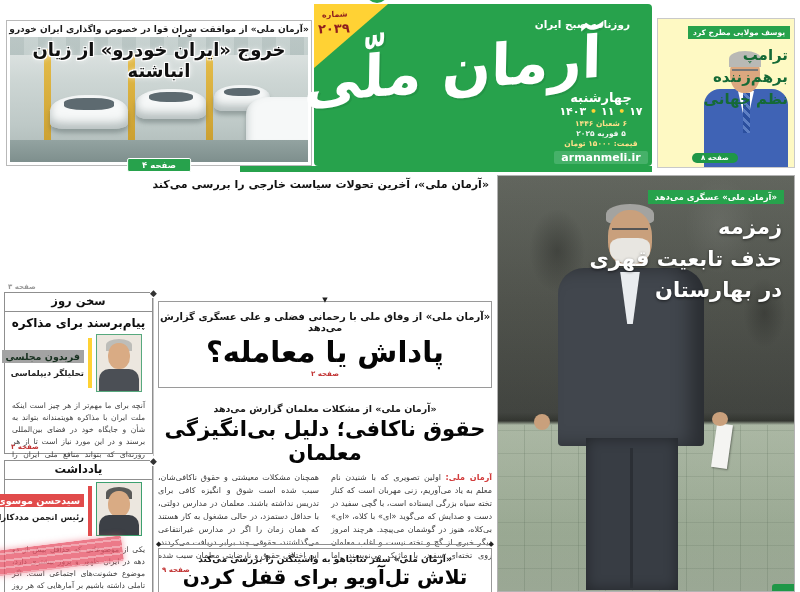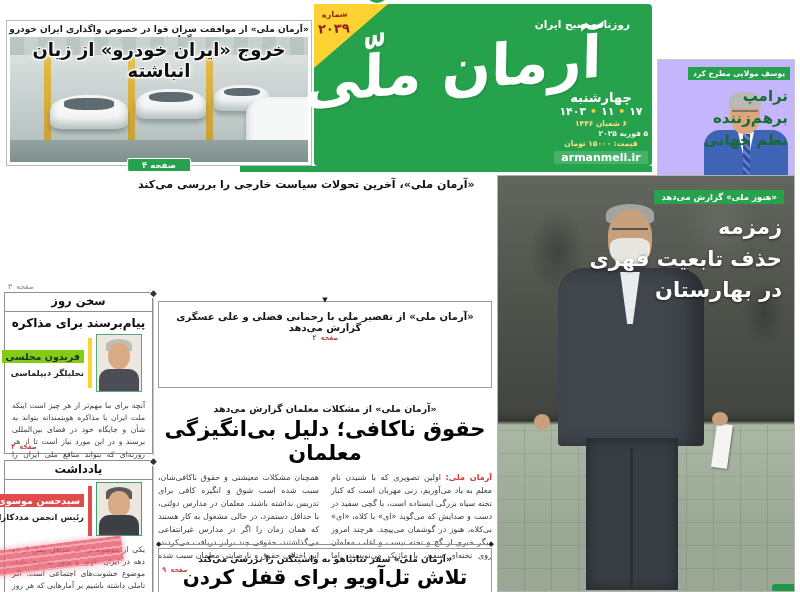--- a/index.html
+++ b/index.html
@@ -44,51 +44,51 @@
     border:3px solid #27a24c;border-top:none;border-radius:0 0 12px 12px;}
   .logo-accent:after{content:"";position:absolute;left:7px;top:-7px;width:4px;height:4px;border-radius:50%;
     background:#27a24c;box-shadow:-6px 2px 0 #27a24c,6px 2px 0 #27a24c;}
   .dateblock{position:absolute;right:4px;bottom:18px;width:94px;text-align:center;color:#fff;}
   .dateblock .weekday{font-size:13px;font-weight:900;}
   .dateblock .dfa{font-size:11px;font-weight:900;color:#fff;}
   .dateblock .dfa .dot{color:#ffd234;}
   .dateblock .small{font-size:7.5px;font-weight:bold;margin-top:1px;}
   .dateblock .hijri,.dateblock .price{color:#ffe globe;}
   .dateblock .hijri,.dateblock .price{color:#ffe08a;}
-  .dateblock .greg{color:#f2f7f3;text-align:right;}
+  .dateblock .greg{color:#f2f7f3;}
   .siteband{position:absolute;right:4px;bottom:2px;width:94px;background:#46b169;
     color:#fff;font-size:11px;font-weight:bold;text-align:center;direction:ltr;border-radius:2px;}
   
-  .molaei-card{position:absolute;left:657px;top:18px;width:138px;height:150px;background:#c4b5fd;border:1px solid #c9c9c9;overflow:hidden;margin-top:41px;}
+  .molaei-card{position:absolute;left:657px;top:18px;width:138px;height:150px;background:#fef9c3;border:1px solid #c9c9c9;overflow:hidden;}
   .molaei-kicker{position:absolute;top:7px;right:4px;background:#27a24c;color:#fff;
     font-size:7.5px;font-weight:bold;padding:2px 5px;white-space:nowrap;}
   .molaei-headline{position:absolute;top:26px;right:6px;text-align:right;color:#156a36;
     font-size:15px;font-weight:900;line-height:1.45;}
   .molaei-fig{position:absolute;right:2px;left:38px;bottom:0;top:30px;}
   .m-head{position:absolute;left:34px;top:6px;width:30px;height:38px;background:#dba77f;border-radius:46%;}
   .m-hair{position:absolute;left:33px;top:2px;width:32px;height:16px;background:#b9b9b5;border-radius:50% 50% 0 0;}
   .m-glass{position:absolute;left:36px;top:20px;width:26px;height:6px;border-top:2px solid #777;}
   .m-suit{position:absolute;left:8px;top:40px;width:84px;height:82px;background:#3f63b5;
     border-radius:16px 16px 0 0;}
   .m-shirt{position:absolute;left:42px;top:42px;width:16px;height:36px;background:#fff;
     clip-path:polygon(0 0,100% 0,50% 100%);}
   .m-tie{position:absolute;left:47px;top:44px;width:7px;height:40px;background:repeating-linear-gradient(45deg,#2b4f9e 0 3px,#5d7fc4 3px 6px);}
   .molaei-badge{position:absolute;bottom:4px;left:34px;background:#1f9747;color:#fff;
     font-size:7px;font-weight:bold;padding:1px 9px;border-radius:7px;}
   
   .green-strip{position:absolute;left:240px;top:166px;width:412px;height:6px;background:#27a24c;}
   
-  .main-story{position:absolute;left:138px;top:178px;width:342px;text-align:left;}
+  .main-story{position:absolute;left:147px;top:178px;width:342px;text-align:right;}
   .main-kicker{font-size:11px;font-weight:bold;color:#111;}
   .main-headline{font-size:36px;font-weight:900;color:#050505;letter-spacing:-1px;margin-top:4px;white-space:nowrap;}
   .main-standfirst{font-size:12.5px;font-weight:bold;color:#222;margin-top:10px;}
   .sq{display:inline-block;width:8px;height:8px;background:#27a24c;margin-left:5px;border:1px solid #157a3b;}
   
   .vrule{position:absolute;left:153px;top:296px;width:1px;height:296px;background:#c7c7c7;}
-  .tiny-ref{font-size:7px;color:#999;font-weight:bold;font-family:Liberation Mono, monospace;}
+  .tiny-ref{font-size:7px;color:#999;font-weight:bold;}
   .tiny-ref.red{color:#c23434;}
   .topref{position:absolute;left:8px;top:283px;}
   
   .reward-box{position:absolute;left:158px;top:301px;width:334px;height:87px;border:1px solid #9a9a9a;text-align:center;}
   .reward-box .marker{position:absolute;top:-6px;left:50%;transform:translateX(-50%);font-size:7px;color:#222;}
   .reward-kicker{margin-top:9px;font-size:10px;font-weight:bold;color:#161616;}
   .reward-headline{font-size:29px;font-weight:900;color:#050505;margin-top:2px;letter-spacing:-.5px;}
   .reward-ref{margin-top:1px;}
   
   .teachers{position:absolute;left:158px;top:393px;width:334px;text-align:center;margin-top:10px;}
@@ -234,21 +234,22 @@
 
   <div class="main-story">
     <div class="main-kicker">«آرمان ملی»، آخرین تحولات سیاست خارجی را بررسی می‌کند</div>
   </div>
 
   <div class="vrule"></div>
   <div class="tiny-ref topref">صفحه ۳</div>
 
   <div class="reward-box">
     <div class="marker">▼</div>
-    <div class="reward-kicker">«آرمان ملی» از تقصیر ملی با رحمانی فضلی و علی عسگری گزارش می‌دهد</div>
+    <div class="reward-kicker">«آرمان ملی» از وفاق ملی با رحمانی فضلی و علی عسگری گزارش می‌دهد</div>
+    <div class="reward-headline">پاداش یا معامله؟</div>
     <div class="reward-ref tiny-ref red">صفحه ۲</div>
   </div>
 
   <div class="teachers">
     <div class="teachers-kicker">«آرمان ملی» از مشکلات معلمان گزارش می‌دهد</div>
     <div class="teachers-headline">حقوق ناکافی؛ دلیل بی‌انگیزگی معلمان</div>
     <div class="teachers-body"><span class="lead-red">آرمان ملی:</span><span> اولین تصویری که با شنیدن نام معلم به یاد می‌آوریم، زنی مهربان است که کنار تخته سیاه بزرگی ایستاده است، با گچی سفید در دست و صدایش که می‌گوید «ای» با کلاه، «ای» بی‌کلاه، هنوز در گوشمان می‌پیچد. هرچند امروز دیگر خبری از گچ و تخته نیست و اغلب معلمان روی تخته‌ای سفید، با ماژیک می‌نویسند. اما همچنان مشکلات معیشتی و حقوق ناکافی‌شان، سبب شده است شوق و انگیزه کافی برای تدریس نداشته باشند. معلمان در مدارس دولتی، با حداقل دستمزد، در حالی مشغول به کار هستند که همان زمان را اگر در مدارس غیرانتفاعی می‌گذاشتند، حقوقی چند برابر دریافت می‌کردند. این اختلاف حقوق و نارضایتی معلمان سبب شده است که سیستم آموزشی در مدارس دولتی، از آن کیفیتی که باید، برخوردار نباشد. در این میان نمی‌توان تقصیر را به گردن معلمان انداخت.</span></div>
     <div class="tiny-ref red teachers-ref">صفحه ۹</div>
   </div>
 
@@ -268,40 +269,40 @@
     <div class="z-suit"></div>
     <div class="z-shirt"></div>
     <div class="z-legs"></div>
     <div class="z-hair"></div>
     <div class="z-head"></div>
     <div class="z-glass"></div>
     <div class="z-beard"></div>
     <div class="z-hand"></div>
     <div class="z-paper"></div>
     <div class="z-hand2"></div>
-    <div class="z-kicker">«هنوز ملی» گزارش می‌دهد</div>
+    <div class="z-kicker">«آرمان ملی» عسگری می‌دهد</div>
     <div class="z-headline">
       <div class="l1">زمزمه</div>
       <div class="l2">حذف تابعیت قهری</div>
       <div class="l3">در بهارستان</div>
     </div>
     <div class="z-corner"></div>
   </div>
 
   <div class="sidebox speech-box">
     <div class="hdr"><span class="dia">◆</span><span>سخن روز</span></div>
     <div class="title">پیام‌برسند برای مذاکره</div>
     <div class="authorrow">
       <div class="photo">
         <div class="ph-hair" style="background:#bdbdb9;"></div>
         <div class="ph-head"></div>
         <div class="ph-suit" style="background:#4b4f55;"></div>
       </div>
       <div class="ybar" style="background:#ffd234;"></div>
-      <div class="aname" style="background:#84cc16;color:#17301f;">فریدون مجلسی</div>
+      <div class="aname" style="background:#a3a3a3;color:#17301f;">فریدون مجلسی</div>
       <div class="arole">تحلیلگر دیپلماسی</div>
     </div>
     <div class="sidebody">آنچه برای ما مهم‌تر از هر چیز است اینکه ملت ایران با مذاکره هویتمندانه بتواند به شأن و جایگاه خود در فضای بین‌المللی برسند و در این مورد نیاز است تا از هر روزنه‌ای که بتواند منافع ملی ایران را تامین کند استفاده کنیم. توجه داشته باشید...</div>
     <div class="tiny-ref red speech-ref">صفحه ۲</div>
   </div>
 
   <div class="sidebox note-box">
     <div class="hdr"><span class="dia">◆</span><span>یادداشت</span></div>
     <div class="authorrow" style="height:58px;">
       <div class="photo" style="border-color:#3da06f;height:54px;">

